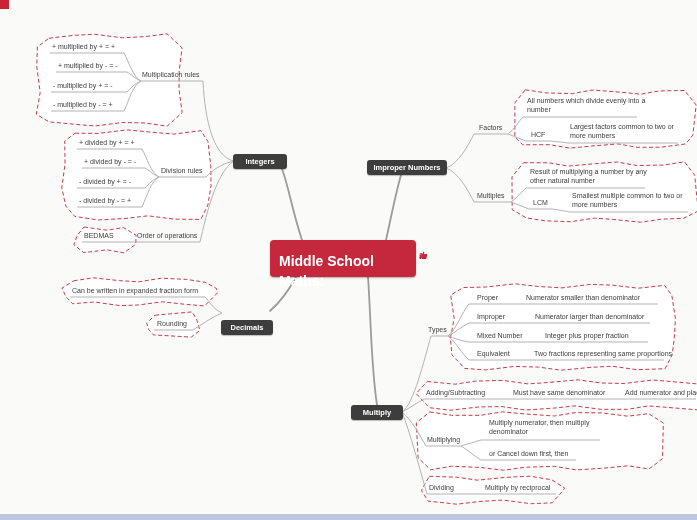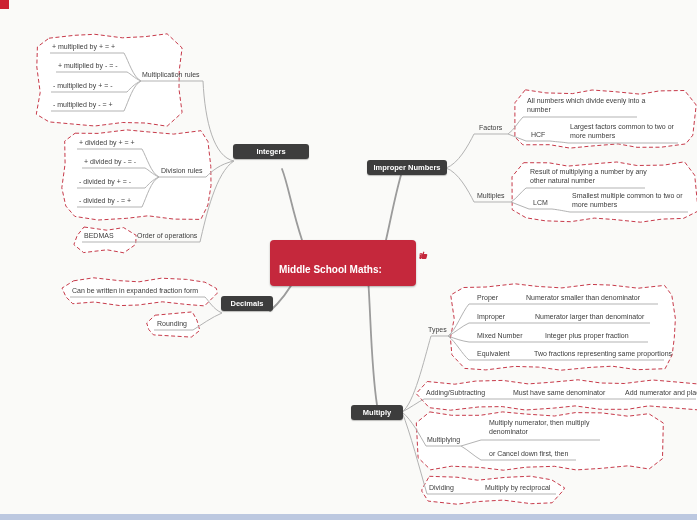--- a/index.html
+++ b/index.html
@@ -13,21 +13,21 @@
   .sub{stroke:#b3b3b3;stroke-width:1;fill:none;}
   .t{position:absolute;font-size:7px;color:#3c3c3c;white-space:nowrap;line-height:1.2;}
   .t.wrap{white-space:normal;line-height:1.35;}
   .pill{
     position:absolute;height:15px;box-sizing:border-box;background:#3d3d3d;color:#fff;
     font-size:7.5px;font-weight:bold;border-radius:3px;display:flex;align-items:center;
     justify-content:center;padding:0 5px;box-shadow:0 1px 1px rgba(0,0,0,.25);
   }
   .central{
     position:absolute;box-sizing:border-box;background:#c5283c;color:#fff;border-radius:4px;
-    padding:23px 9px;font-size:10px;font-weight:bold;line-height:1.45;
+    padding:11px 9px;font-size:14px;font-weight:bold;line-height:1.45;
     box-shadow:0 1px 2px rgba(0,0,0,.3);
   }
   .likes{
     position:absolute;display:flex;align-items:center;gap:2px;color:#c5283c;
     font-size:7.5px;font-weight:bold;
   }
   #corner-marker{position:absolute;left:0;top:0;width:9px;height:9px;background:#cc2233;}
   #bottom-bar{position:absolute;left:0;bottom:0;width:697px;height:6px;background:#bcc8e0;}
 </style>
 </head>
@@ -96,23 +96,23 @@
   <div class="central" style="left:270px;top:240px;width:146px;height:37px">
     <div>Middle School Maths:</div>
   </div>
   <div class="likes" style="left:419px;top:251px">
     <svg width="9" height="9" viewBox="0 0 16 16">
       <path fill="#c5283c" d="M1 6h3v8H1zM5 14V6.5L8 1l1.6.8-.9 3.7H13a1.6 1.6 0 0 1 1.6 2l-1.2 5A2 2 0 0 1 11.4 14z"></path>
     </svg>
     <span>1</span>
   </div>
 
-  <div class="pill" style="left:233px;top:144px;width:76px">Integers</div>
+  <div class="pill" style="left:233px;top:154px;width:54px">Integers</div>
   <div class="pill" style="left:367px;top:160px;width:80px">Improper Numbers</div>
-  <div class="pill" style="left:221px;top:296px;width:52px">Decimals</div>
+  <div class="pill" style="left:221px;top:320px;width:52px">Decimals</div>
   <div class="pill" style="left:351px;top:405px;width:52px">Multiply</div>
 
   <div class="t" style="left:142px;top:71px">Multiplication rules</div>
   <div class="t" style="left:52px;top:43px">+ multiplied by + = +</div>
   <div class="t" style="left:58px;top:62px">+ multiplied by - = -</div>
   <div class="t" style="left:53px;top:82px">- multiplied by + = -</div>
   <div class="t" style="left:53px;top:101px">- multiplied by - = +</div>
   <div class="t" style="left:161px;top:167px">Division rules</div>
   <div class="t" style="left:79px;top:139px">+ divided by + = +</div>
   <div class="t" style="left:84px;top:158px">+ divided by - = -</div>

